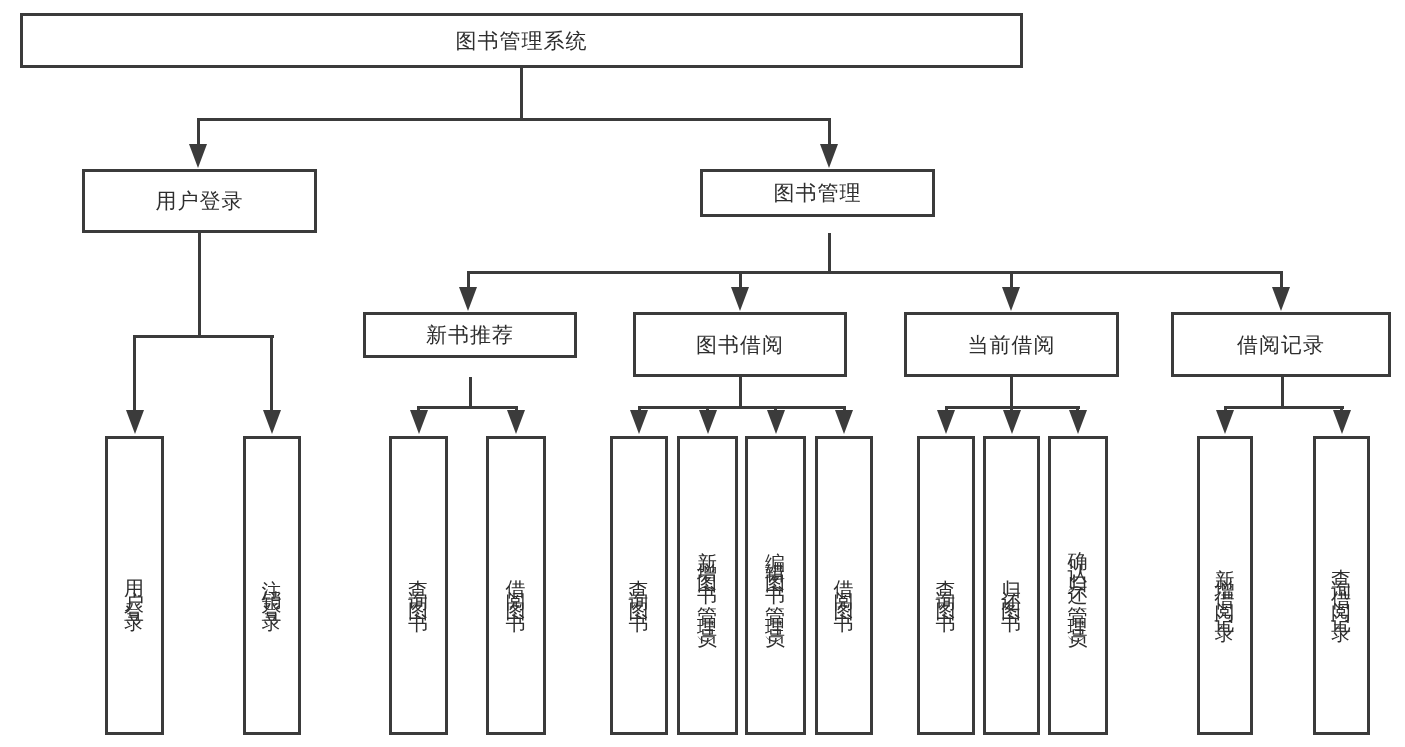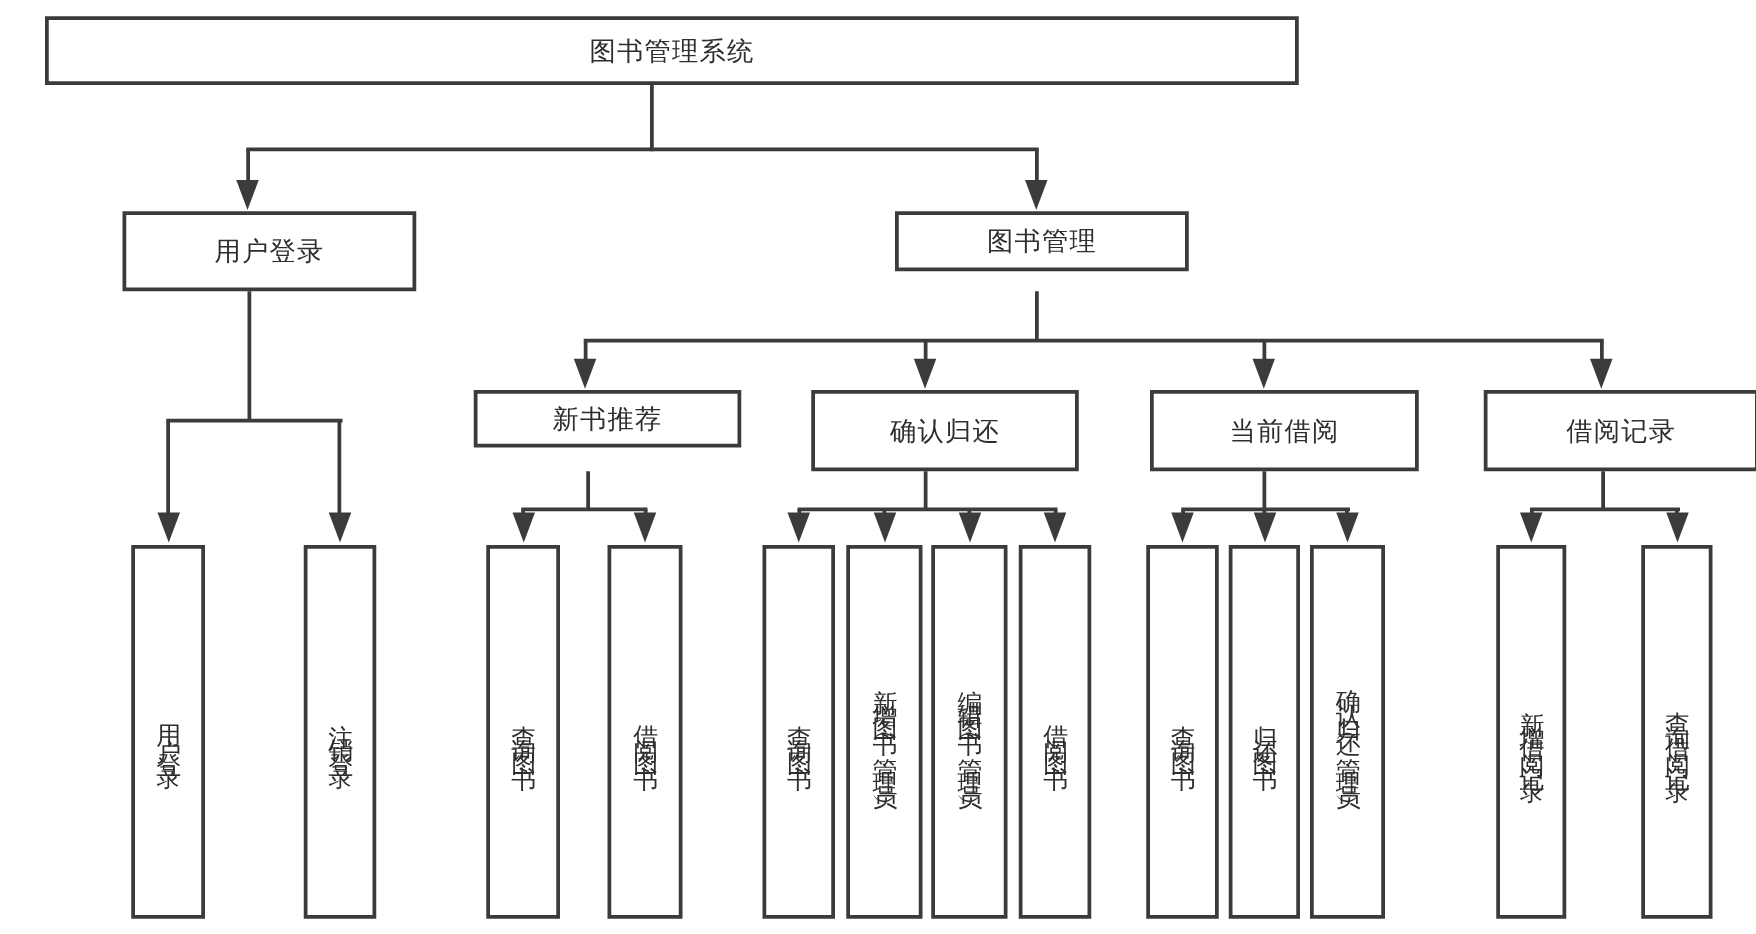--- a/index.html
+++ b/index.html
@@ -6,21 +6,21 @@
   .stage{
     position:relative;width:1405px;height:747px;background:var(--background,#ffffff);
     font-family:"Liberation Sans",sans-serif;overflow:hidden;
   }
   .box{
     position:absolute;box-sizing:border-box;background:#fff;
     border:3px solid var(--line,#3b3b3b);
     display:flex;align-items:center;justify-content:center;
     color:var(--text,#2e2e2e);
   }
-  .hbox{font-size:21px;letter-spacing:1px;white-space:nowrap;margin-left:16px;}
+  .hbox{font-size:21px;letter-spacing:1px;white-space:nowrap;}
   .vbox{
     writing-mode:vertical-rl;text-orientation:mixed;
     font-size:20px;letter-spacing:11px;line-height:1;
   }
   .line{position:absolute;background:var(--line,#3b3b3b);}
   .arrow{
     position:absolute;width:0;height:0;
     border-left:9px solid transparent;border-right:9px solid transparent;
     border-top:24px solid var(--line,#3b3b3b);
   }
@@ -59,21 +59,21 @@
   <div class="line" style="left:467px;top:273px;width:3px;height:16px;"></div>
   <div class="arrow" style="left:459px;top:287px;"></div>
   <div class="line" style="left:739px;top:273px;width:3px;height:16px;"></div>
   <div class="arrow" style="left:731px;top:287px;"></div>
   <div class="line" style="left:1010px;top:273px;width:3px;height:16px;"></div>
   <div class="arrow" style="left:1002px;top:287px;"></div>
   <div class="line" style="left:1280px;top:273px;width:3px;height:16px;"></div>
   <div class="arrow" style="left:1272px;top:287px;"></div>
 
   <div class="box hbox" style="left:363px;top:312px;width:214px;height:46px;">新书推荐</div>
-  <div class="box hbox" style="left:633px;top:312px;width:214px;height:65px;">确认归还</div>
+  <div class="box hbox" style="left:633px;top:312px;width:214px;height:65px;">图书借阅</div>
   <div class="box hbox" style="left:1171px;top:312px;width:220px;height:65px;">借阅记录</div>
   <div class="box hbox" style="left:904px;top:312px;width:215px;height:65px;">当前借阅</div>
 
   <div class="line" style="left:469px;top:377px;width:3px;height:31px;"></div>
   <div class="line" style="left:417px;top:406px;width:101px;height:3px;"></div>
   <div class="line" style="left:417px;top:408px;width:3px;height:5px;"></div>
   <div class="arrow" style="left:410px;top:410px;"></div>
   <div class="line" style="left:515px;top:408px;width:3px;height:5px;"></div>
   <div class="arrow" style="left:507px;top:410px;"></div>
 

